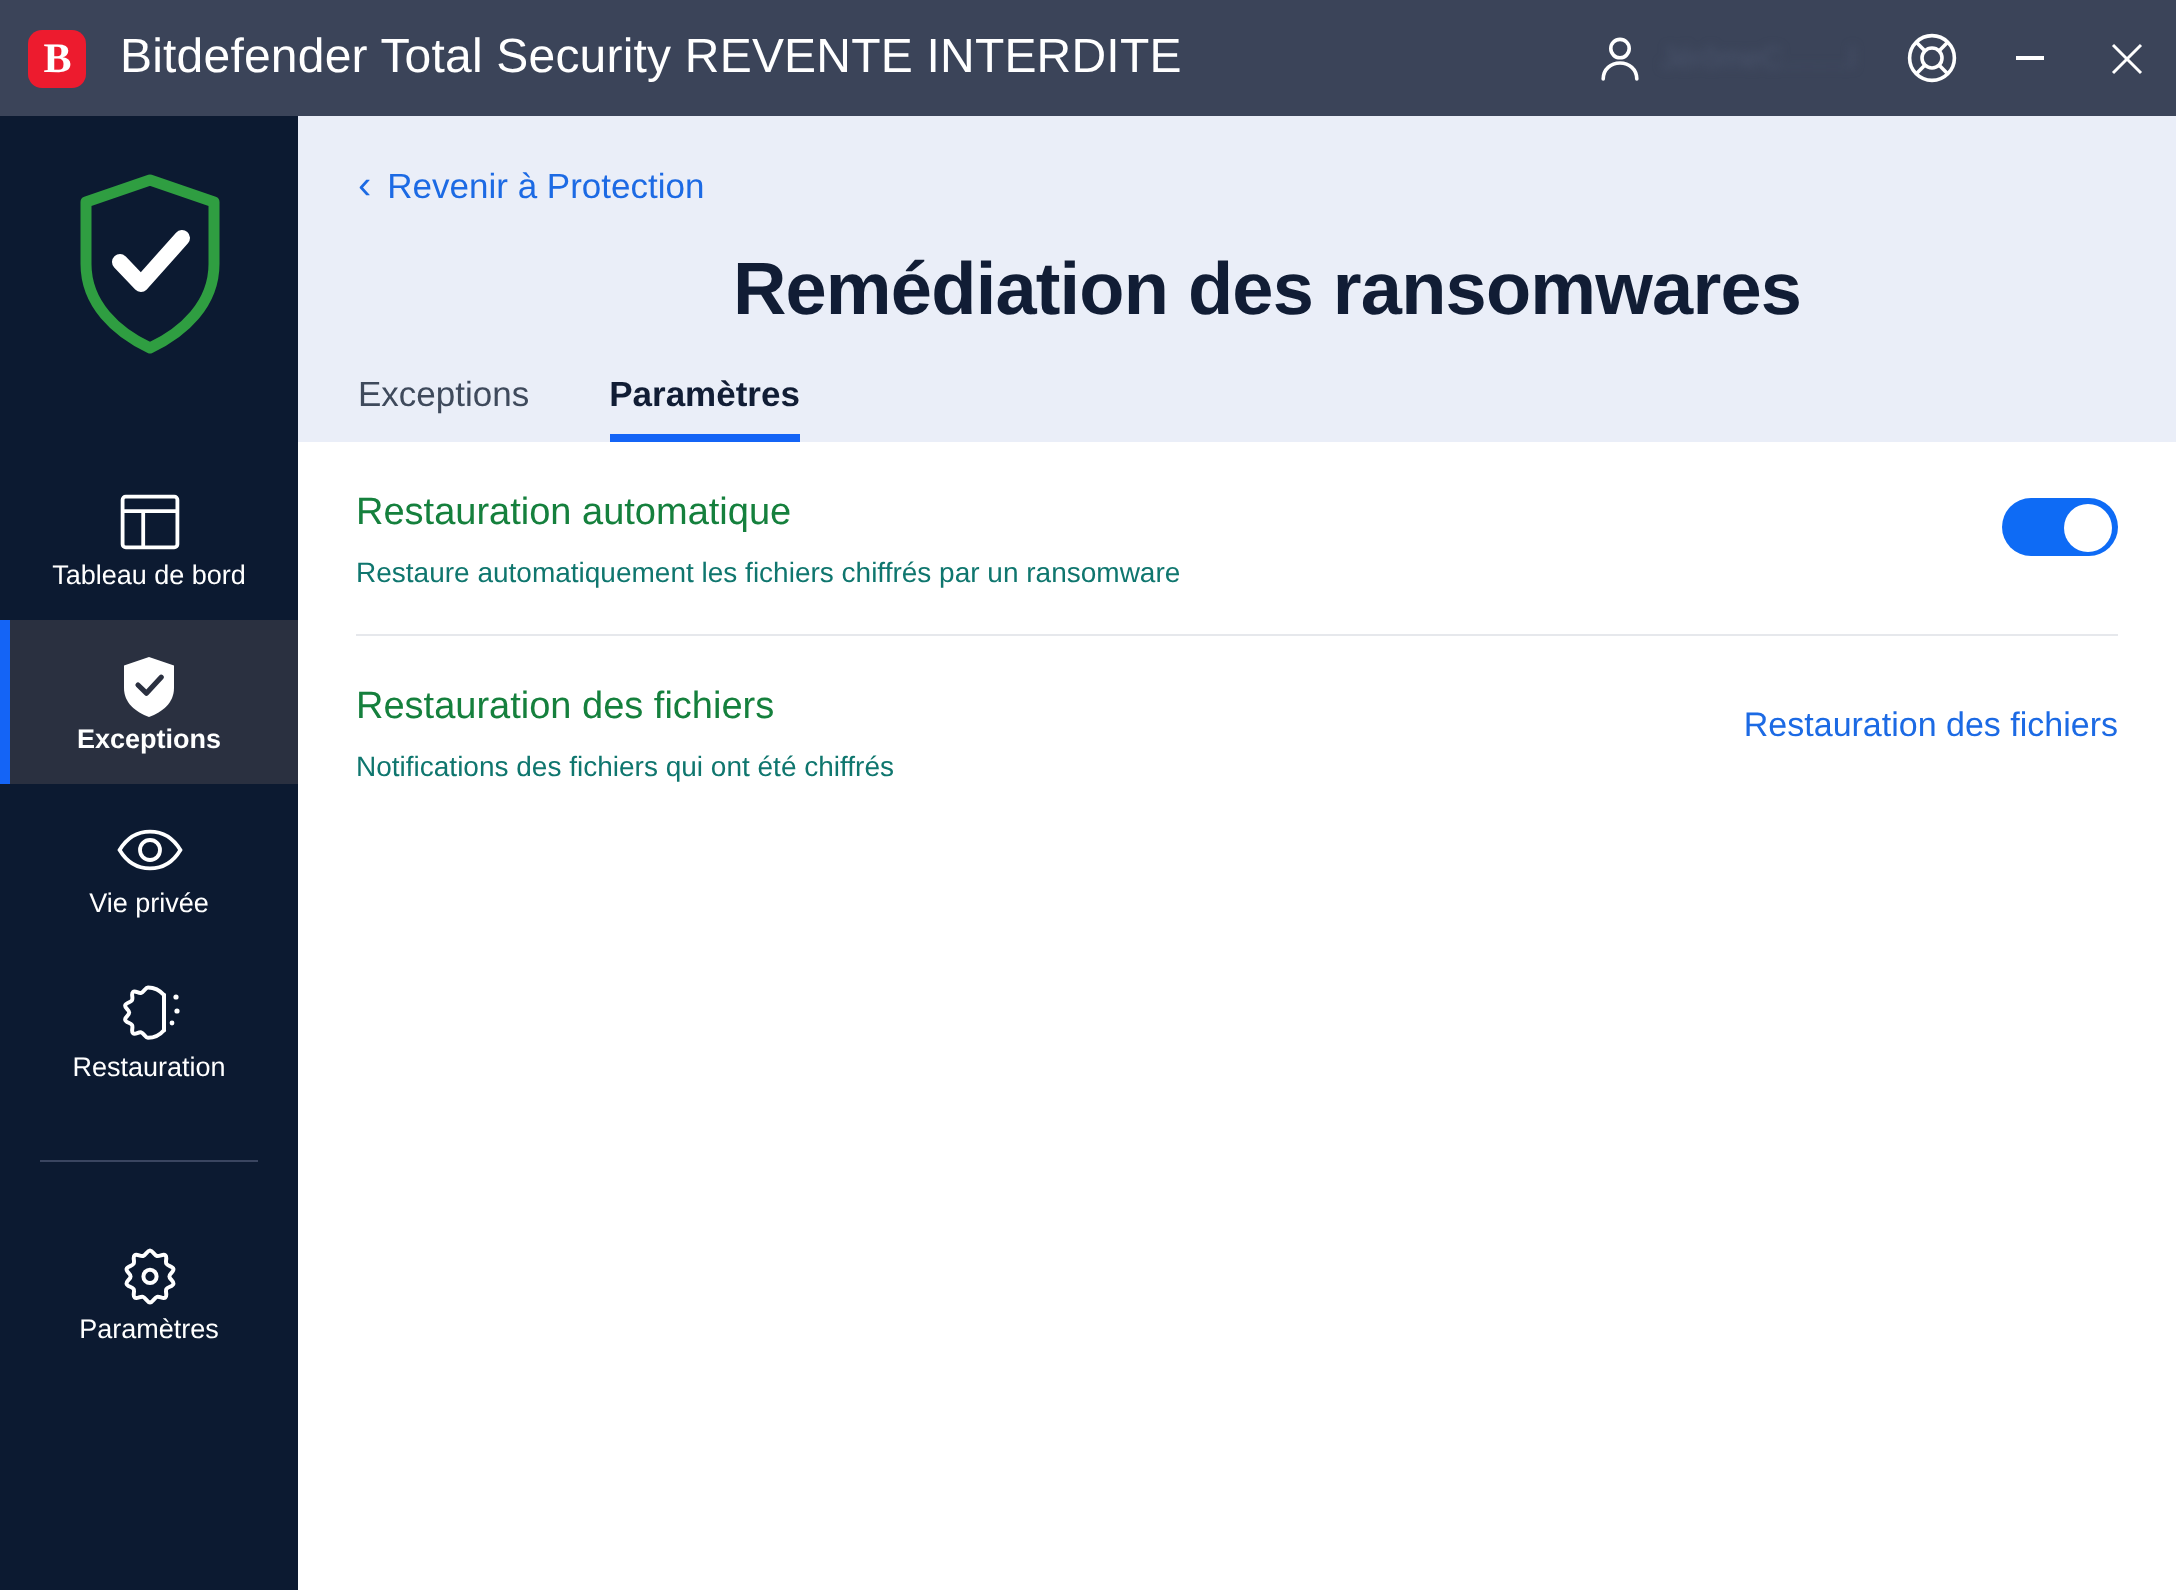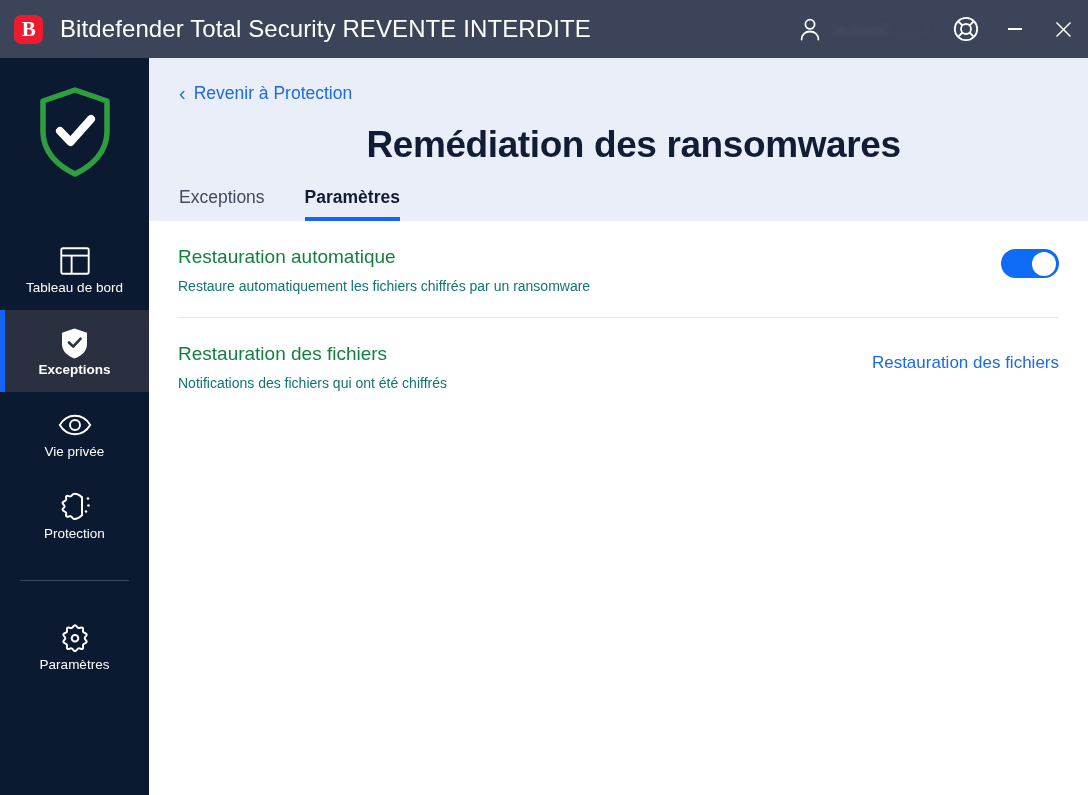--- a/index.html
+++ b/index.html
@@ -399,21 +399,21 @@
       <div class="nav-item">
         <div class="nav-icon">
           <svg width="34" height="32" viewBox="0 0 34 32" fill="none" stroke="#ffffff" stroke-width="2">
             <path d="M24 6.5 C22 4.2 19.2 2.7 16 2.7 C14.7 2.7 14 5 12.6 5.4 C11.2 5.8 9.6 4.1 8.5 5 C7.4 5.9 8.7 7.9 8 9.1 C7.3 10.3 4.9 10.3 4.6 11.7 C4.3 13.1 6.6 13.9 6.6 15.3 C6.6 16.7 4.3 17.5 4.6 18.9 C4.9 20.3 7.3 20.3 8 21.5 C8.7 22.7 7.4 24.7 8.5 25.6 C9.6 26.5 11.2 24.8 12.6 25.2 C14 25.6 14.7 27.9 16 27.9 C19.2 27.9 22 26.4 24 24.1" stroke-linecap="round" stroke-linejoin="round"></path>
             <line x1="24" y1="6.5" x2="24" y2="24.1" stroke-linecap="round"></line>
             <circle cx="30" cy="7.5" r="1.3" fill="#ffffff" stroke="none"></circle>
             <circle cx="30.5" cy="14.5" r="1.3" fill="#ffffff" stroke="none"></circle>
             <circle cx="28" cy="20.5" r="1.2" fill="#ffffff" stroke="none"></circle>
           </svg>
         </div>
-        <div class="nav-label">Protection</div>
+        <div class="nav-label">Restauration</div>
       </div>
 
       <div class="nav-divider"></div>
 
 
       <div class="nav-item">
         <div class="nav-icon">
           <svg width="32" height="32" viewBox="0 0 32 32" fill="none" stroke="#ffffff" stroke-width="2">
             <path d="M16 3.2 C17.4 3.2 18.1 5.6 19.5 6 C20.9 6.4 22.6 4.7 23.7 5.7 C24.8 6.6 23.5 8.7 24.2 9.9 C24.9 11.1 27.4 11.1 27.7 12.5 C28 13.9 25.7 14.8 25.7 16.2 C25.7 17.6 28 18.5 27.7 19.9 C27.4 21.3 24.9 21.3 24.2 22.5 C23.5 23.7 24.8 25.8 23.7 26.7 C22.6 27.7 20.9 26 19.5 26.4 C18.1 26.8 17.4 29.2 16 29.2 C14.6 29.2 13.9 26.8 12.5 26.4 C11.1 26 9.4 27.7 8.3 26.7 C7.2 25.8 8.5 23.7 7.8 22.5 C7.1 21.3 4.6 21.3 4.3 19.9 C4 18.5 6.3 17.6 6.3 16.2 C6.3 14.8 4 13.9 4.3 12.5 C4.6 11.1 7.1 11.1 7.8 9.9 C8.5 8.7 7.2 6.6 8.3 5.7 C9.4 4.7 11.1 6.4 12.5 6 C13.9 5.6 14.6 3.2 16 3.2 Z" stroke-linejoin="round"></path>
             <circle cx="16" cy="16.2" r="3.3"></circle>

